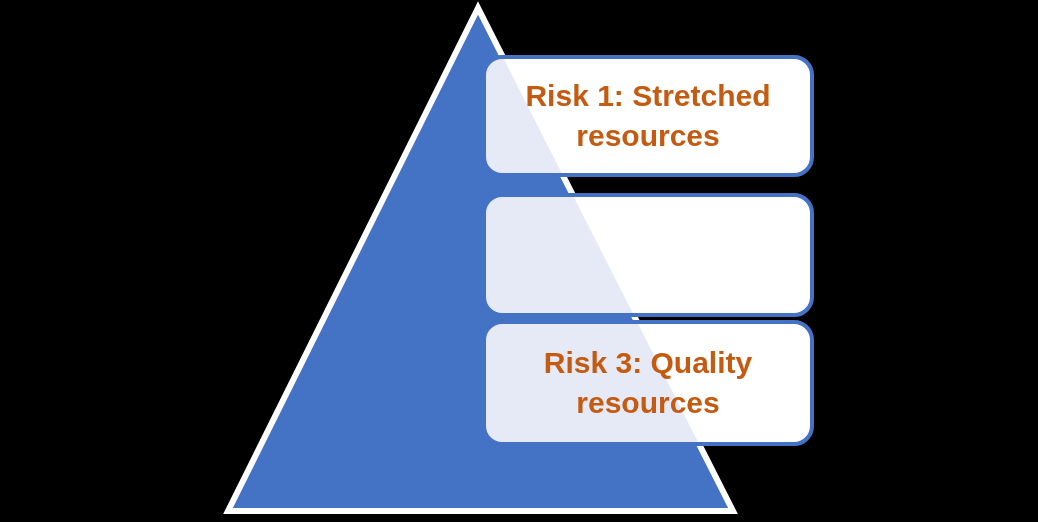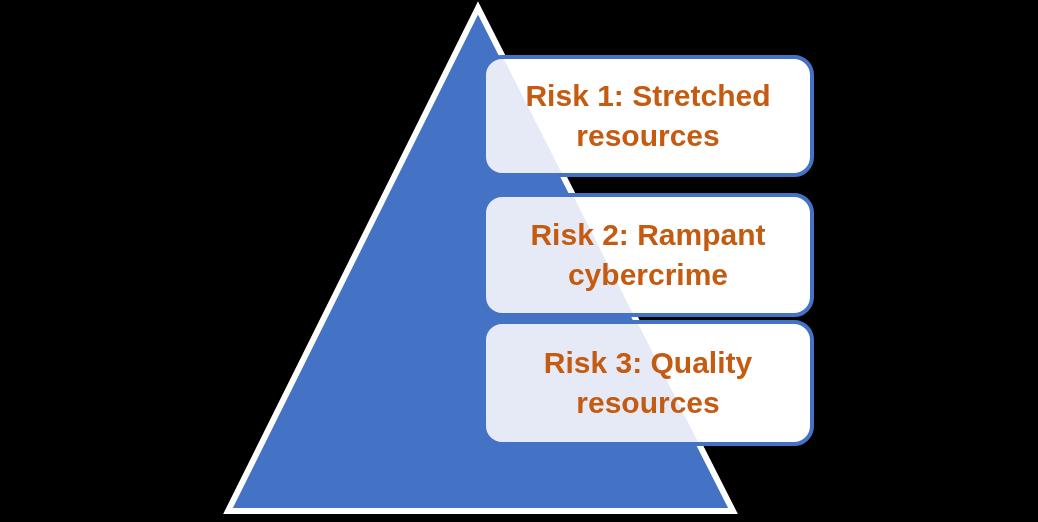--- a/index.html
+++ b/index.html
@@ -88,20 +88,17 @@
     <rect class="box-stroke" x="484" y="195" width="328" height="120" rx="18"></rect>
 
     <rect class="box-fill" x="484" y="322" width="328" height="122" rx="18"></rect>
     <polygon class="box-tint" points="478,8 228,511 733,511" clip-path="url(#clip-box-3)"></polygon>
     <rect class="box-stroke" x="484" y="322" width="328" height="122" rx="18"></rect>
   </svg>
 
   <div class="label-box label-box-1">
     <span>Risk 1: Stretched resources</span>
   </div>
-  <div class="label-box label-box-2">
-    <span>Risk 2: Rampant cybercrime</span>
-  </div>
   <div class="label-box label-box-3">
     <span>Risk 3: Quality resources</span>
   </div>
 
 </div>
 
 </body></html>

